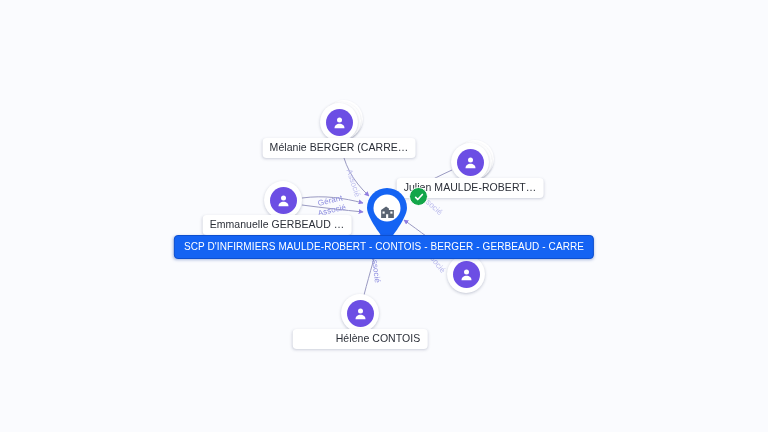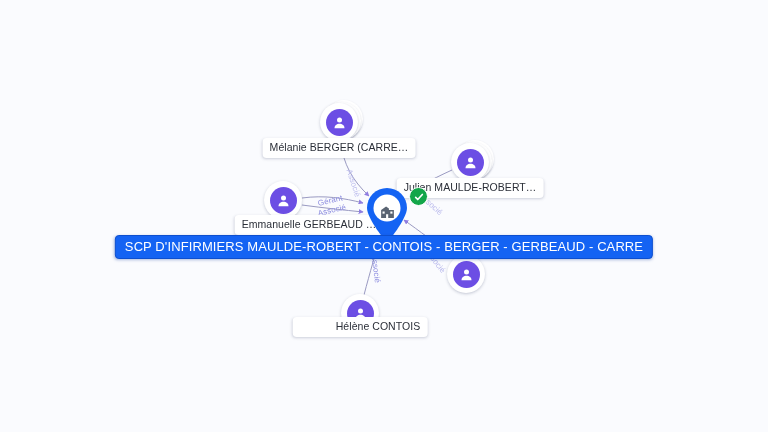--- a/index.html
+++ b/index.html
@@ -131,21 +131,21 @@
     border-radius: 4px;
     box-shadow: 0 1px 3px rgba(40,50,90,0.22);
     letter-spacing: 0.05px;
   }
 
   .company-label {
     position: absolute;
     transform: translateX(-50%);
     background: #1463f3;
     color: #ffffff;
-    font-size: 13px;
+    font-size: 10px;
     line-height: 13px;
     white-space: nowrap;
     padding: 4px 9px 5px 9px;
     border-radius: 4px;
     border: 1px solid #0d4fcf;
     box-shadow: 0 1px 3px rgba(20,60,160,0.35);
     letter-spacing: 0.1px;
     z-index: 12;
   }
 
@@ -239,21 +239,21 @@
       <div class="avatar-ring">
         <div class="avatar-disc">
           <svg width="15" height="15" viewBox="0 0 24 24" fill="#ffffff">
             <circle cx="12" cy="8" r="4"></circle>
             <path d="M4 21c0-4.4 3.6-7 8-7s8 2.6 8 7z"></path>
           </svg>
         </div>
       </div>
     </div>
   </div>
-  <div class="node-label" style="left:277px; top:215px;margin-left:32px;">Emmanuelle GERBEAUD …</div>
+  <div class="node-label" style="left:277px; top:215px;">Emmanuelle GERBEAUD …</div>
 
   <div class="person-node" style="left:466px; top:274px;">
     <div class="avatar-stack">
       <div class="avatar-ring">
         <div class="avatar-disc">
           <svg width="15" height="15" viewBox="0 0 24 24" fill="#ffffff">
             <circle cx="12" cy="8" r="4"></circle>
             <path d="M4 21c0-4.4 3.6-7 8-7s8 2.6 8 7z"></path>
           </svg>
         </div>
@@ -266,21 +266,21 @@
       <div class="avatar-ring">
         <div class="avatar-disc">
           <svg width="15" height="15" viewBox="0 0 24 24" fill="#ffffff">
             <circle cx="12" cy="8" r="4"></circle>
             <path d="M4 21c0-4.4 3.6-7 8-7s8 2.6 8 7z"></path>
           </svg>
         </div>
       </div>
     </div>
   </div>
-  <div class="node-label" style="left:360px; top:317px;padding-left:43px;">Hélène CONTOIS</div>
+  <div class="node-label" style="left:360px; top:329px;padding-left:43px;">Hélène CONTOIS</div>
 
   <div class="company-node" style="left:387px; top:212px;">
     <svg class="pin-shape" viewBox="0 0 46 58" xmlns="http://www.w3.org/2000/svg">
       <path d="M23 57 C23 57 3 33 3 22 A20 20 0 0 1 43 22 C43 33 23 57 23 57 Z" fill="#1463f3"></path>
       <circle cx="23" cy="22" r="13.5" fill="#ffffff"></circle>
     </svg>
     <div class="pin-icon">
       <svg width="17" height="17" viewBox="0 0 24 24" fill="#5a6472">
         <path d="M3 21V10l7-5 4 2.8V10h7v11h-8v-5h-3v5z"></path>
         <rect x="5" y="12" width="3" height="3" fill="#ffffff"></rect>

